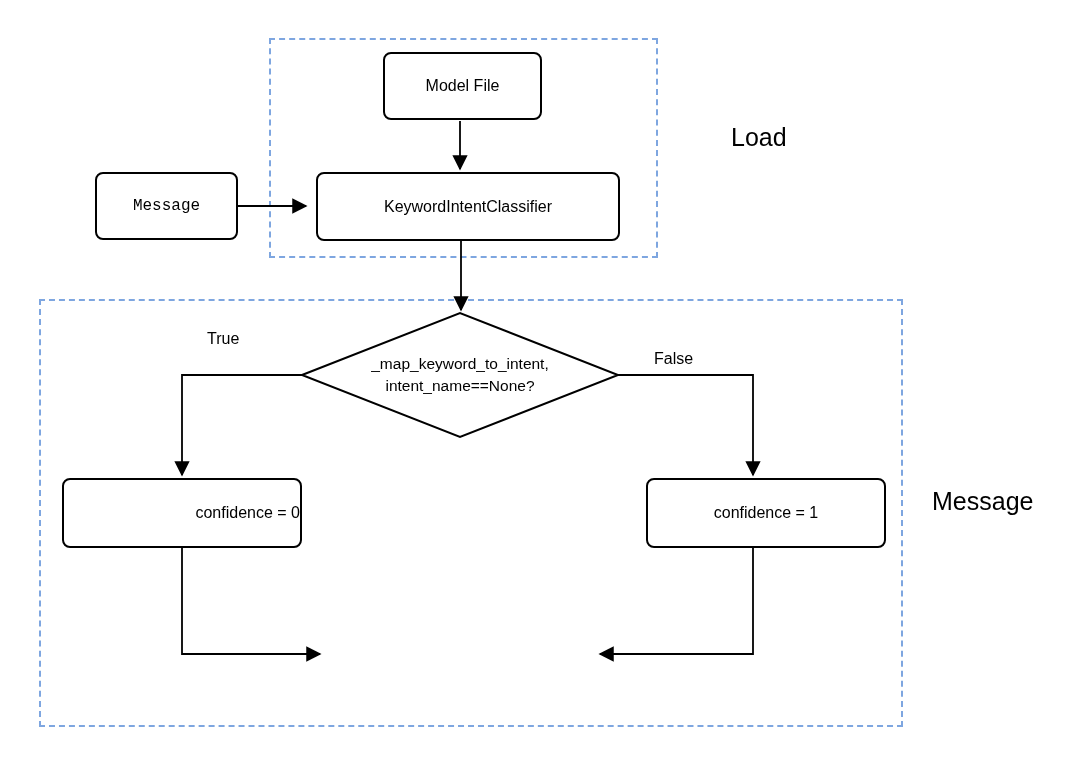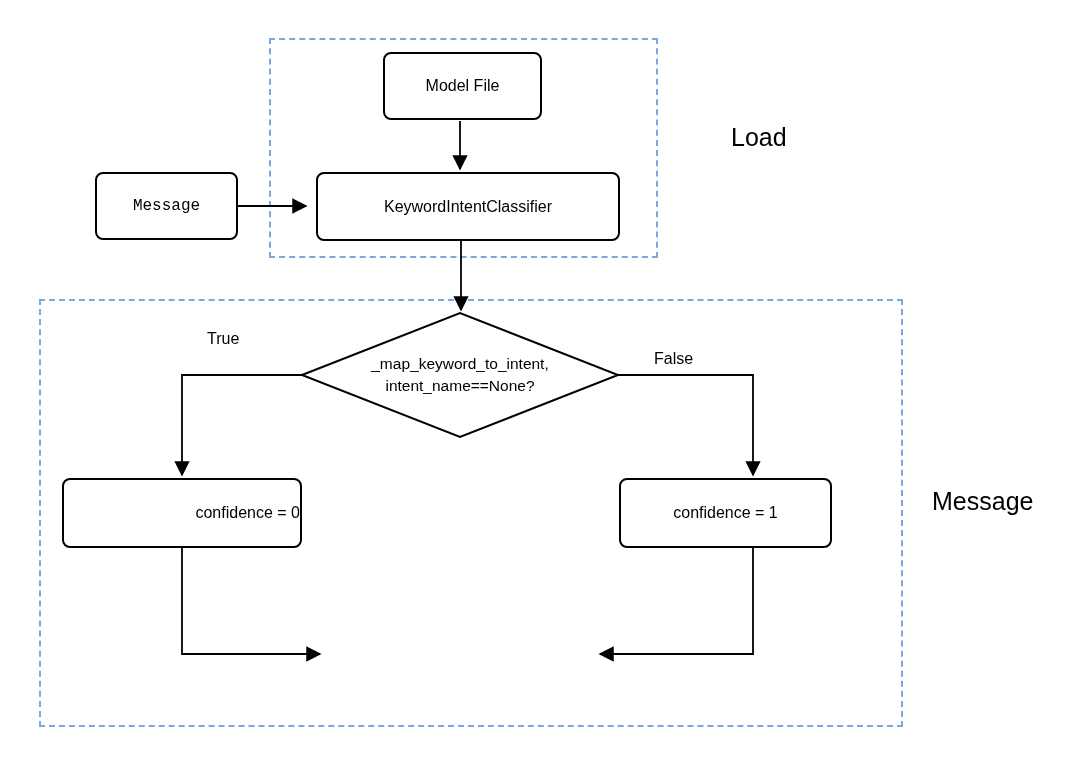--- a/index.html
+++ b/index.html
@@ -107,21 +107,21 @@
     <span>KeywordIntentClassifier</span>
   </div>
 
   <div class="diamond-text" style="left:340px; top:340px; width:240px; height:70px;">_map_keyword_to_intent,
 intent_name==None?</div>
 
   <div class="node" style="left:62px; top:478px; width:240px; height:70px;justify-content:flex-end;">
     <span>confidence = 0</span>
   </div>
 
-  <div class="node" style="left:619px; top:478px; width:213px; height:70px;">
+  <div class="node" style="left:646px; top:478px; width:240px; height:70px;">
     <span>confidence = 1</span>
   </div>
 
 
   <div class="edge-label" style="left:207px; top:330px;">True</div>
   <div class="edge-label" style="left:654px; top:350px;">False</div>
 
   <div class="region-label" style="left:731px; top:123px;">Load</div>
   <div class="region-label" style="left:932px; top:487px;">Message</div>
 

